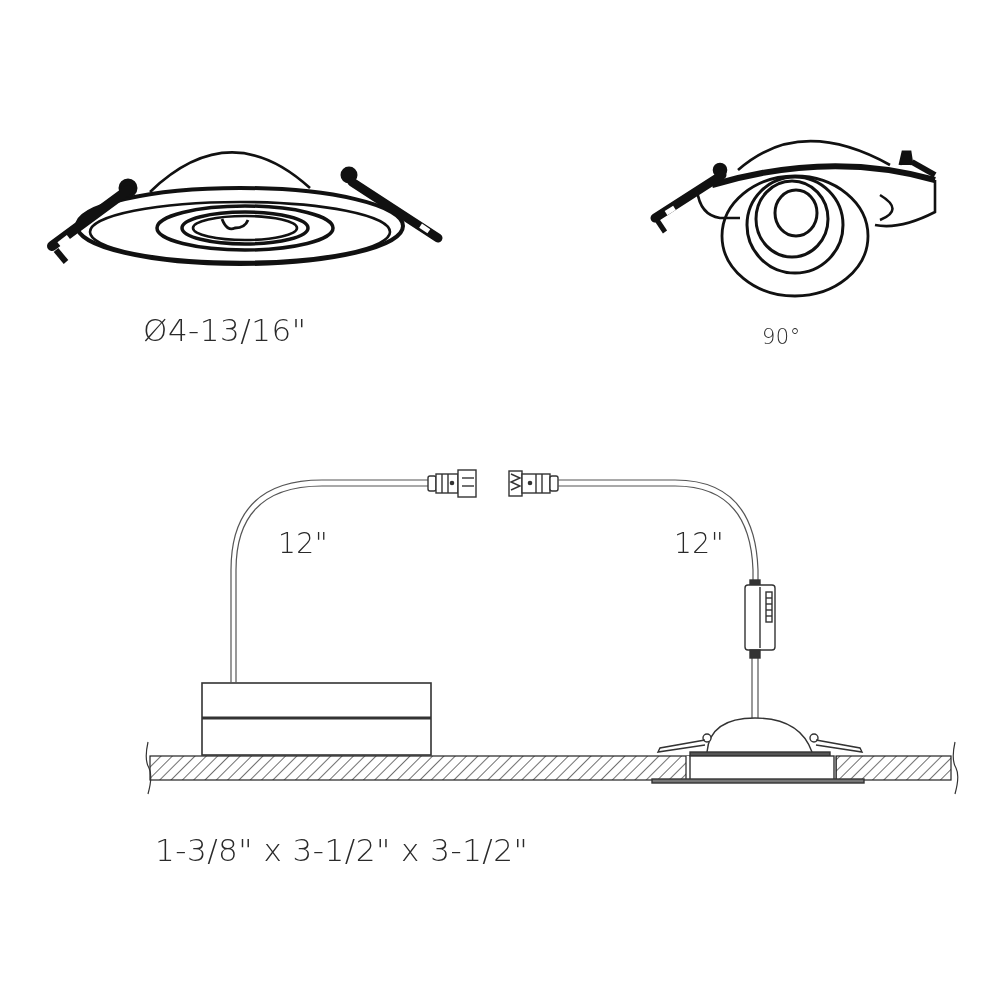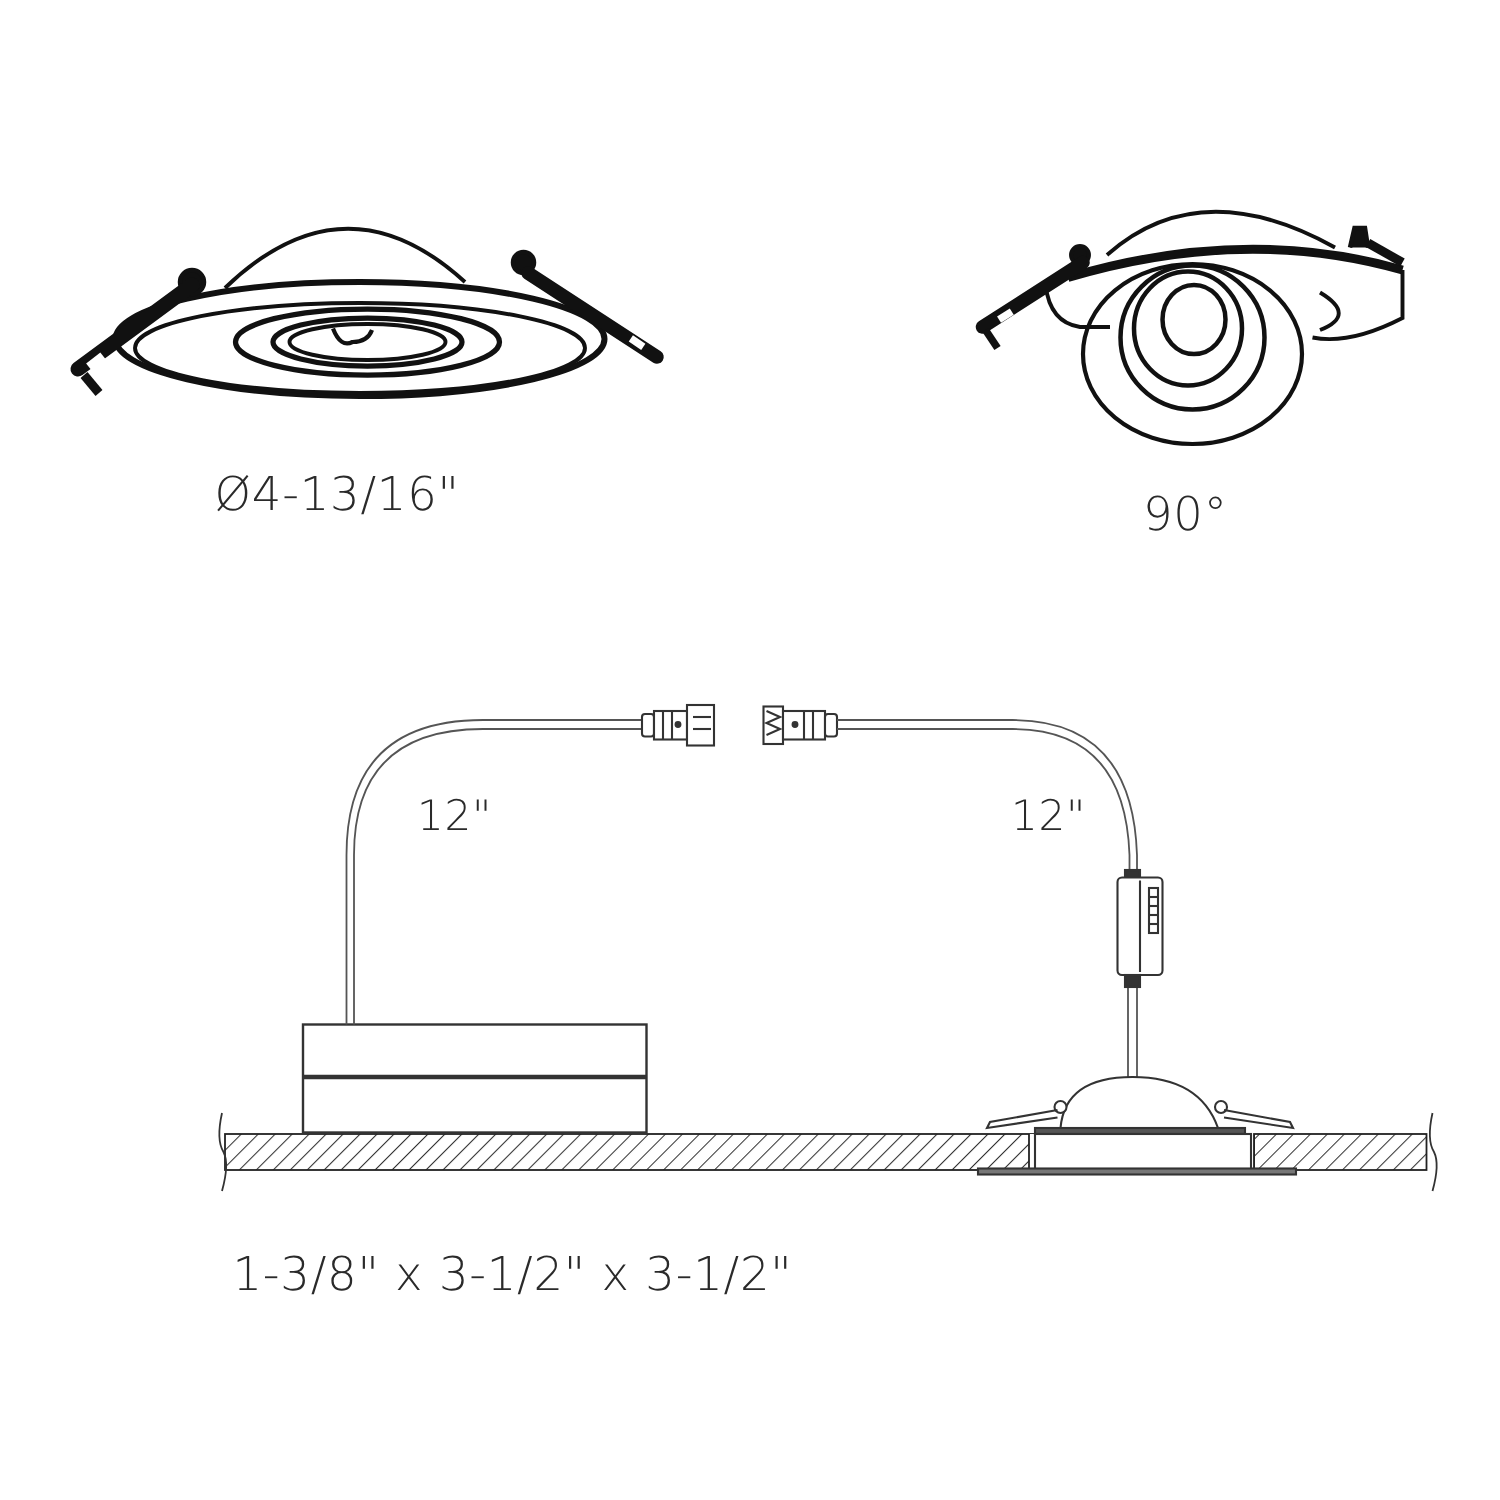--- a/index.html
+++ b/index.html
@@ -7,21 +7,21 @@
     .canvas { position: absolute; left: 0; top: 0; width: 1000px; height: 1000px; }
     .label {
       position: absolute;
       font-family: "DejaVu Sans", sans-serif;
       font-weight: 300;
       color: #2a2a2a;
       white-space: nowrap;
       letter-spacing: 0.5px;
     }
     #lbl-diameter { left: 143px; top: 312px; font-size: 31px; }
-    #lbl-angle { left: 762px; top: 325px; font-size: 31px; text-align: right; }
+    #lbl-angle { left: 762px; top: 325px; font-size: 21px; text-align: right; }
     #lbl-cable-left { left: 278px; top: 527px; font-size: 28px; }
     #lbl-cable-right { left: 674px; top: 527px; font-size: 28px; }
     #lbl-box-dims { left: 155px; top: 832px; font-size: 31px; }
   </style>
 </head>
 <body>
 
 <svg class="canvas" width="1000" height="1000" viewBox="0 0 1000 1000" xmlns="http://www.w3.org/2000/svg">
   <defs>
     <pattern id="hatch" patternUnits="userSpaceOnUse" width="8" height="8" patternTransform="rotate(45)">

